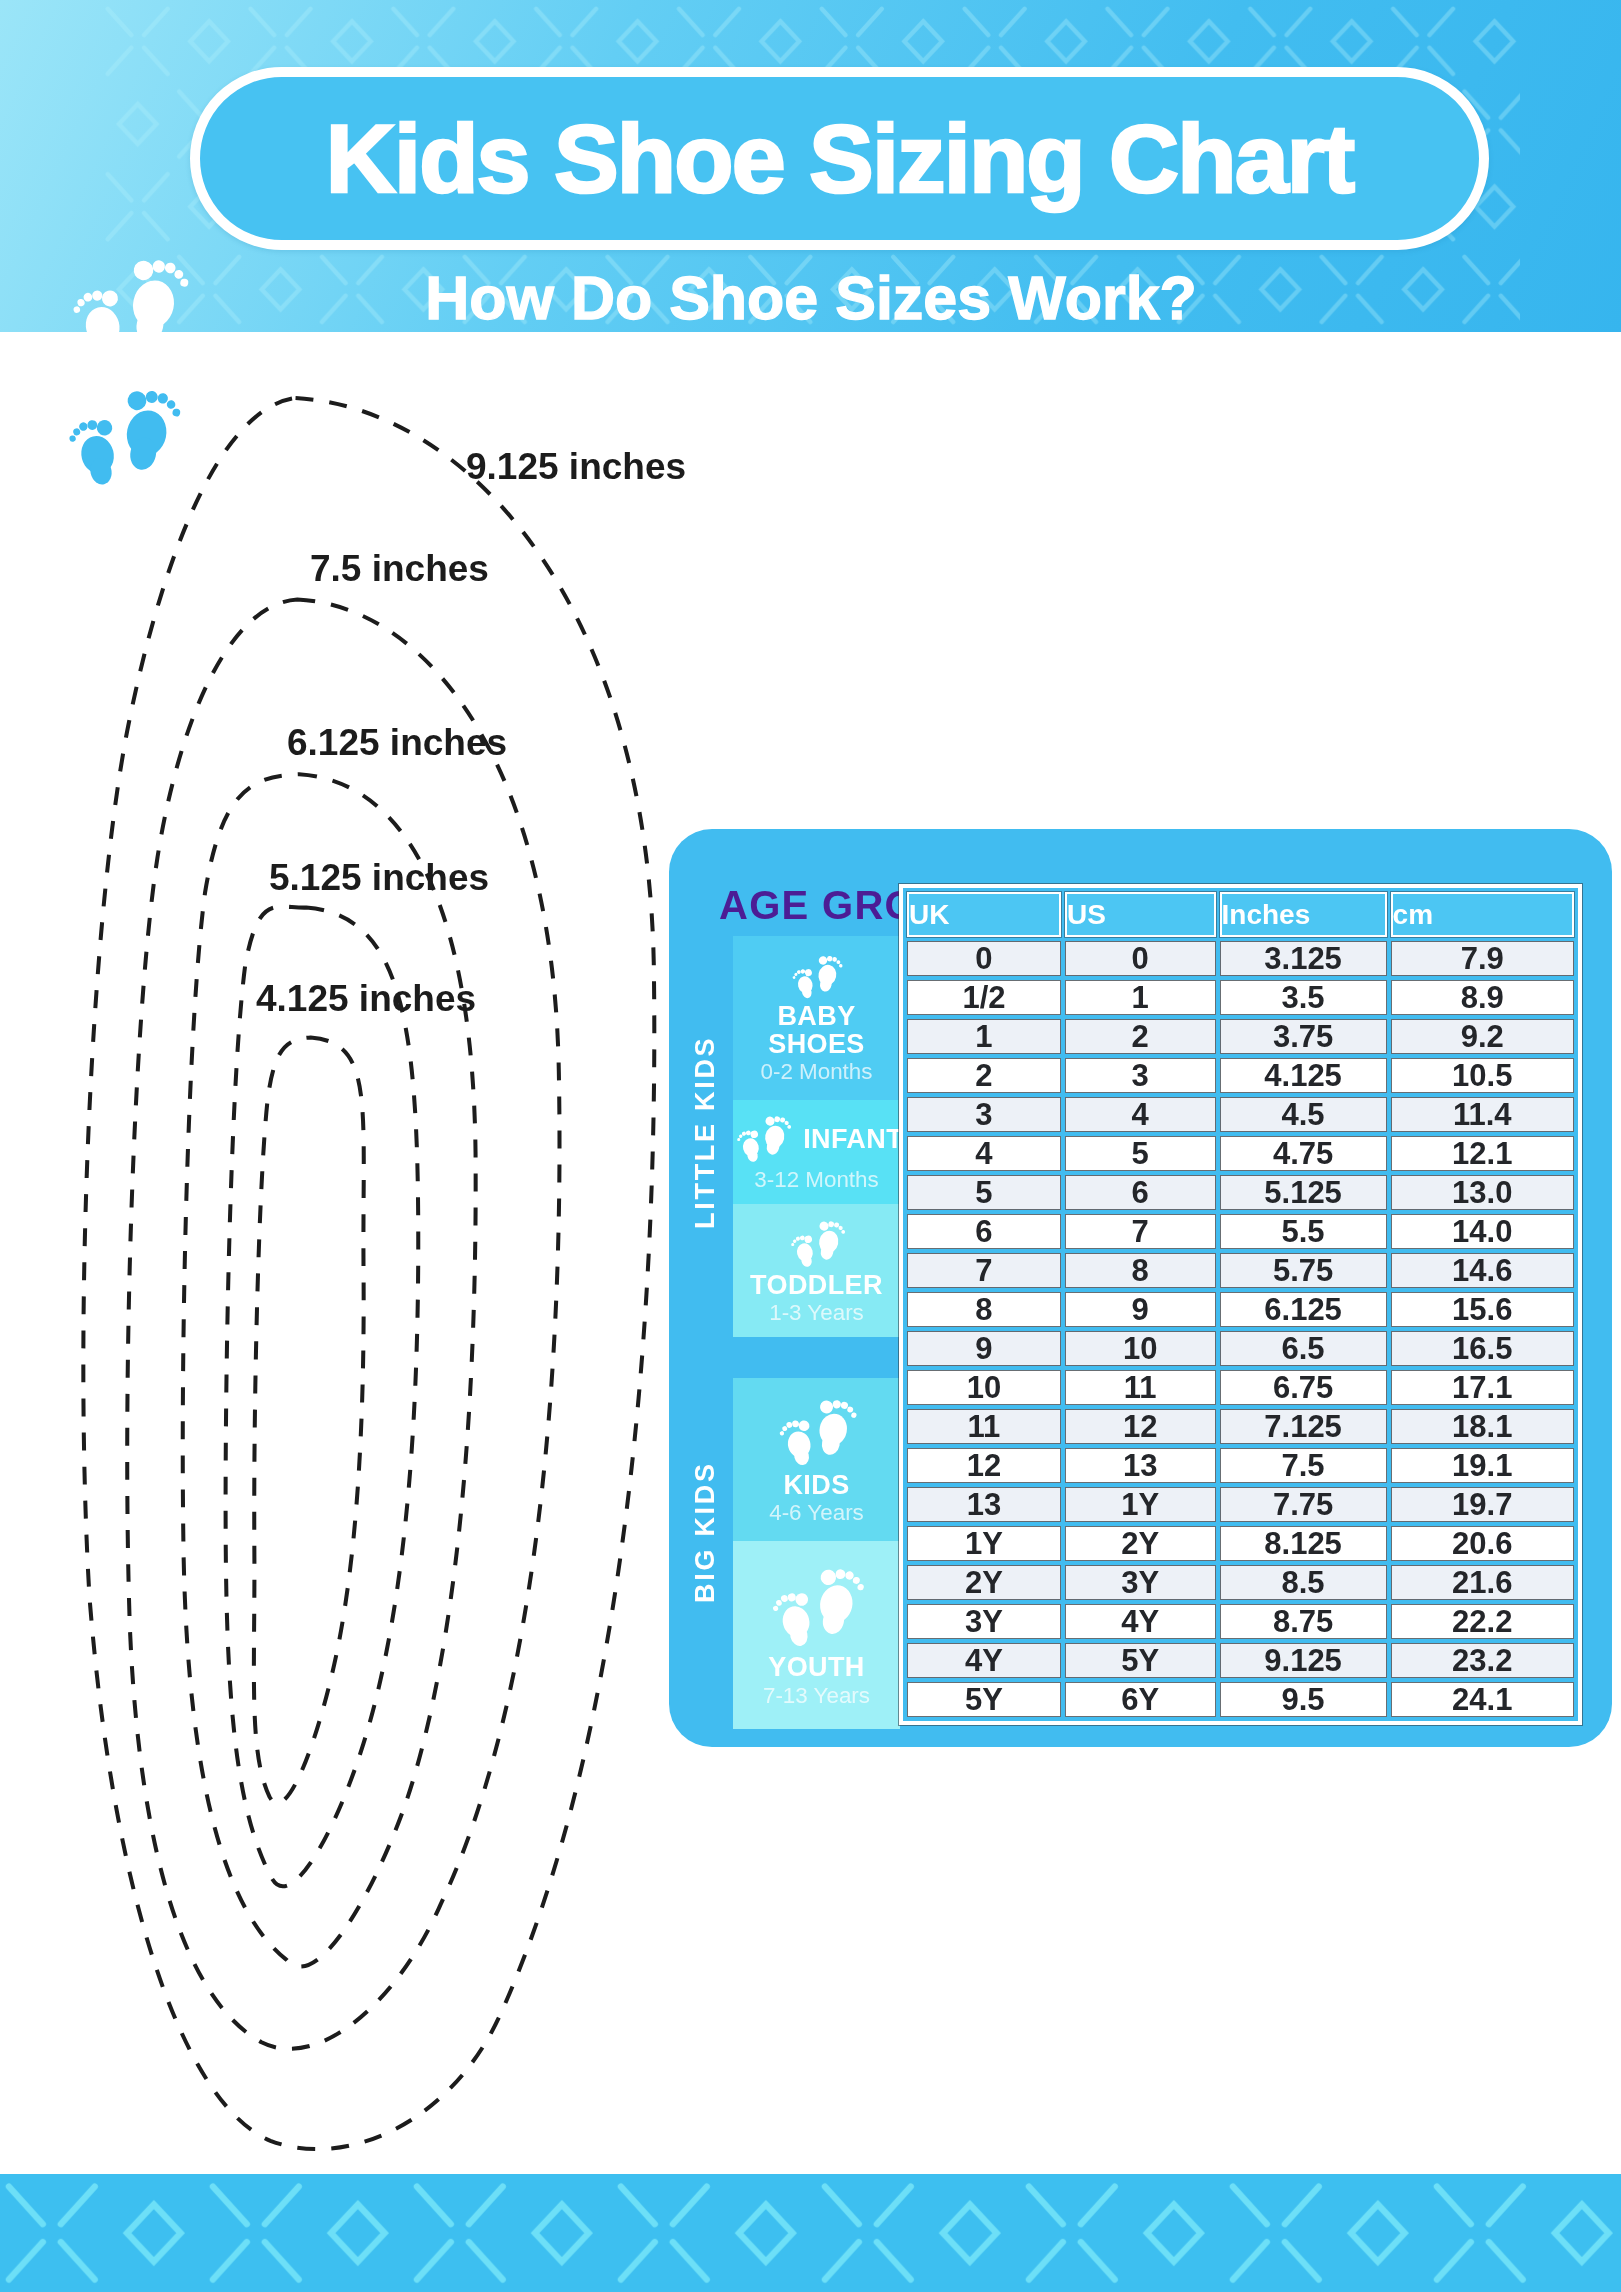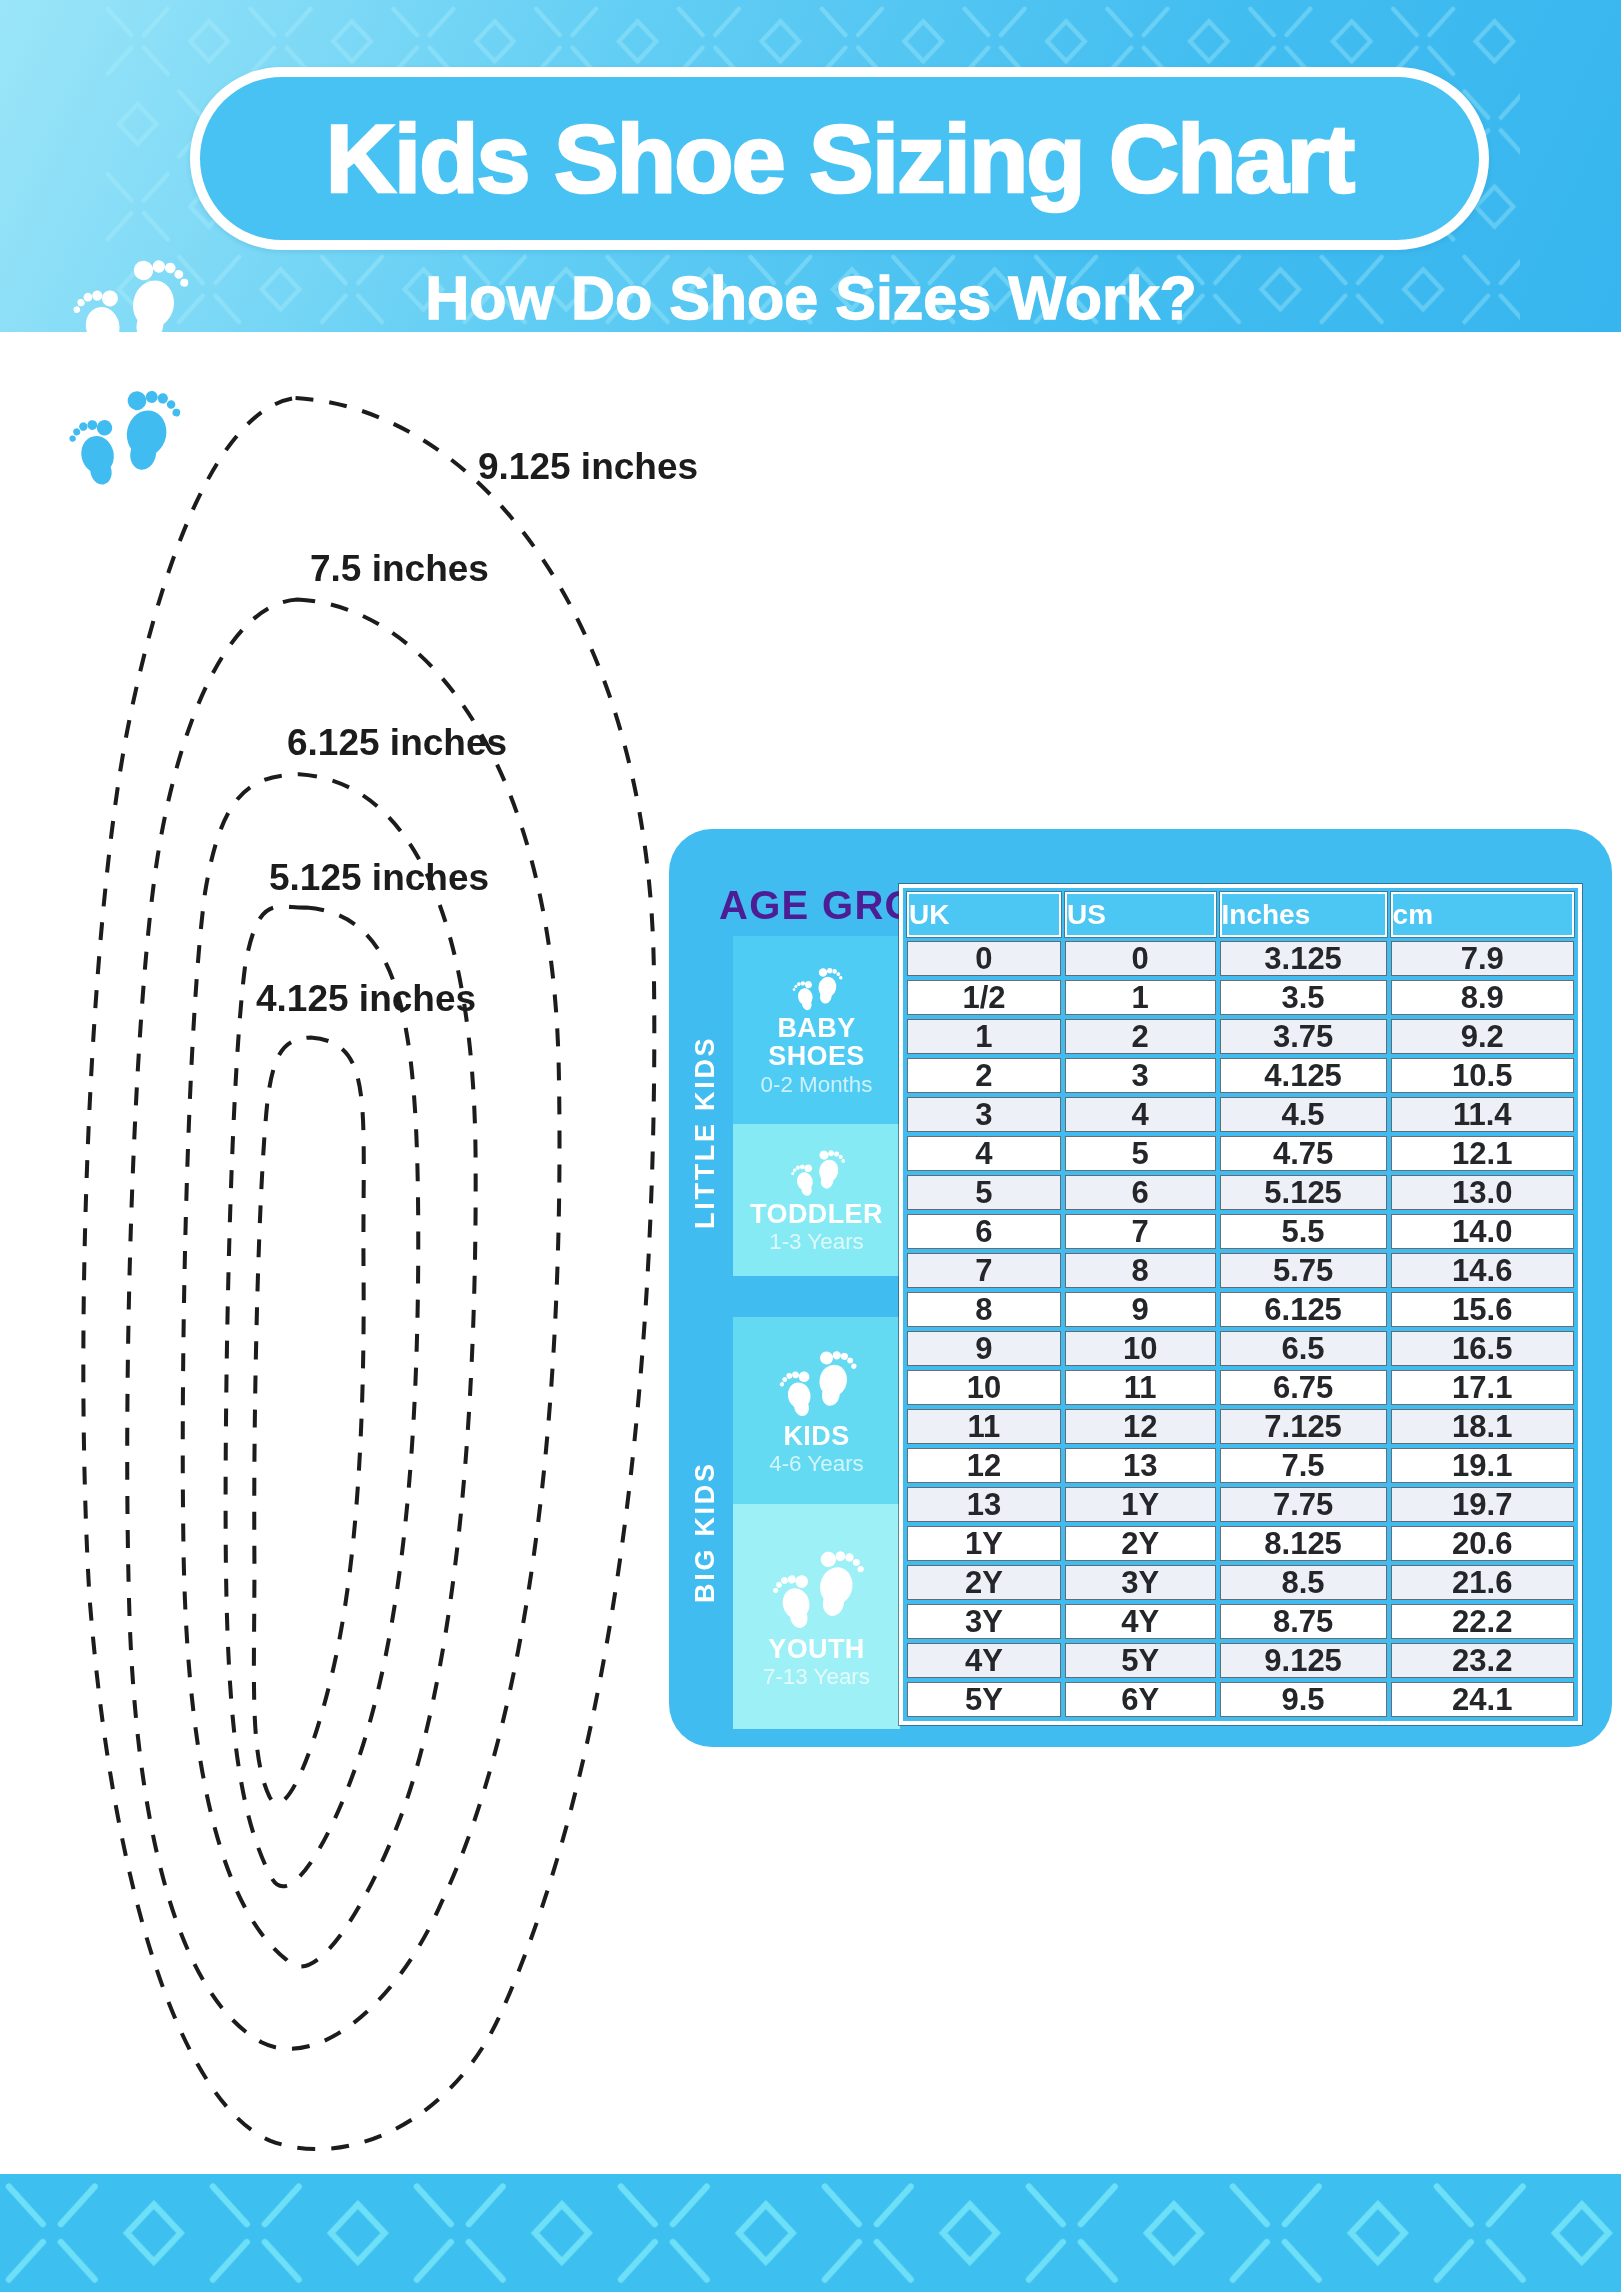--- a/index.html
+++ b/index.html
@@ -31,21 +31,21 @@
     -webkit-text-stroke:1.3px #ffffff;
   }
   .feet-hero { position:absolute; left:63px; top:251px; width:131px; height:115px; }
 
   
   .content { position:absolute; left:0; top:380px; width:1622px; height:1794px; background:#ffffff; }
   .outlines { position:absolute; left:0; top:0; width:806px; height:1794px; }
   .outlines path.dash { fill:none; stroke:#1c1c1c; stroke-width:4.5; stroke-dasharray:20 18; }
   .feet-page { position:absolute; left:59px; top:1.8px; width:127px; height:111px; }
   .olabel { position:absolute; font-size:37px; font-weight:600; color:#1c1c1c; white-space:nowrap; }
-  .ol-0 { left:466px; top:66px;margin-left:12px; }
+  .ol-0 { left:466px; top:66px; }
   .ol-1 { left:310px; top:168px; }
   .ol-2 { left:287px; top:342px; }
   .ol-3 { left:269px; top:477px; }
   .ol-4 { left:256px; top:598px; }
 
   
   .panel {
     position:absolute; left:669px; top:449px; width:943px; height:918px;
     background:#41bcf0; border-radius:43px;
   }
@@ -190,20 +190,29 @@
         <div class="block" style="background-color: rgb(79, 204, 243); flex-grow: 4;">
           <div class="block-top">
             <svg class="feet-s" viewBox="-66 -78 132 130">
                 <use href="#footpair" fill="#ffffff"></use>
               </svg>
             <div class="bname">BABY SHOES</div>
           </div>
           <div class="brange">0-2 Months</div>
         </div>
 
+        <div class="block inline" style="background-color: rgb(88, 225, 245); flex-grow: 3;">
+          <div class="block-top">
+            <svg class="feet-m" viewBox="-66 -78 132 130">
+                <use href="#footpair" fill="#ffffff"></use>
+              </svg>
+            <div class="bname">INFANT</div>
+          </div>
+          <div class="brange">3-12 Months</div>
+        </div>
 
         <div class="block" style="background-color: rgb(134, 234, 244); flex-grow: 3;">
           <div class="block-top">
             <svg class="feet-m" viewBox="-66 -78 132 130">
                 <use href="#footpair" fill="#ffffff"></use>
               </svg>
             <div class="bname">TODDLER</div>
           </div>
           <div class="brange">1-3 Years</div>
         </div>

